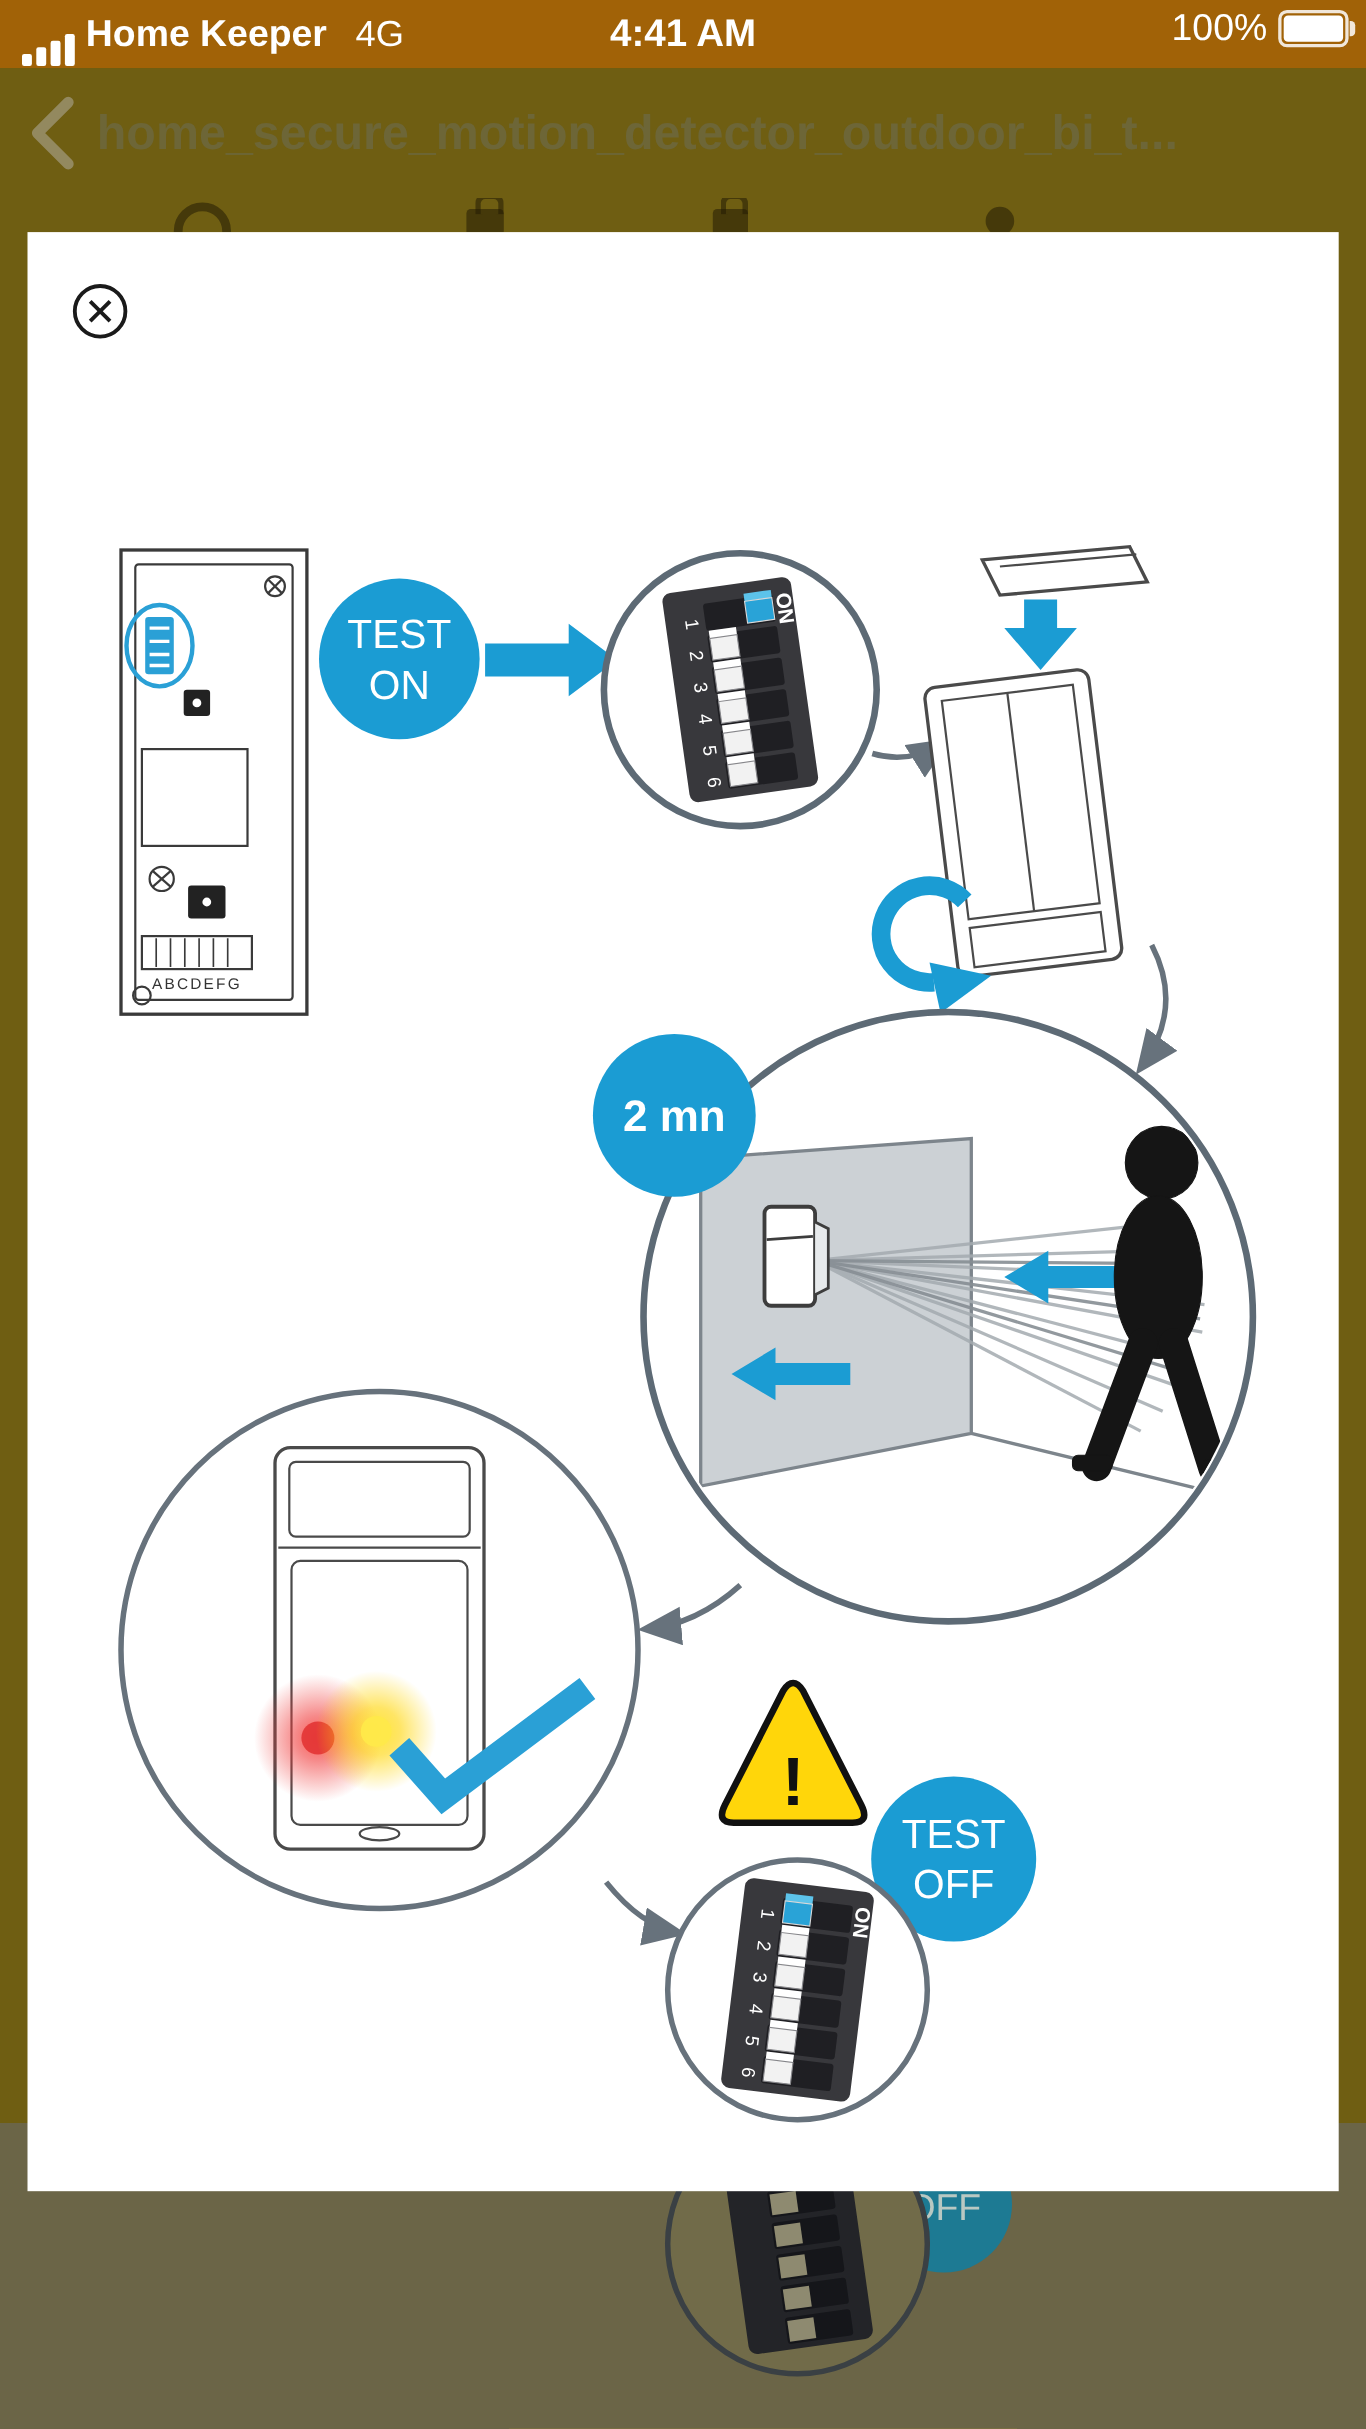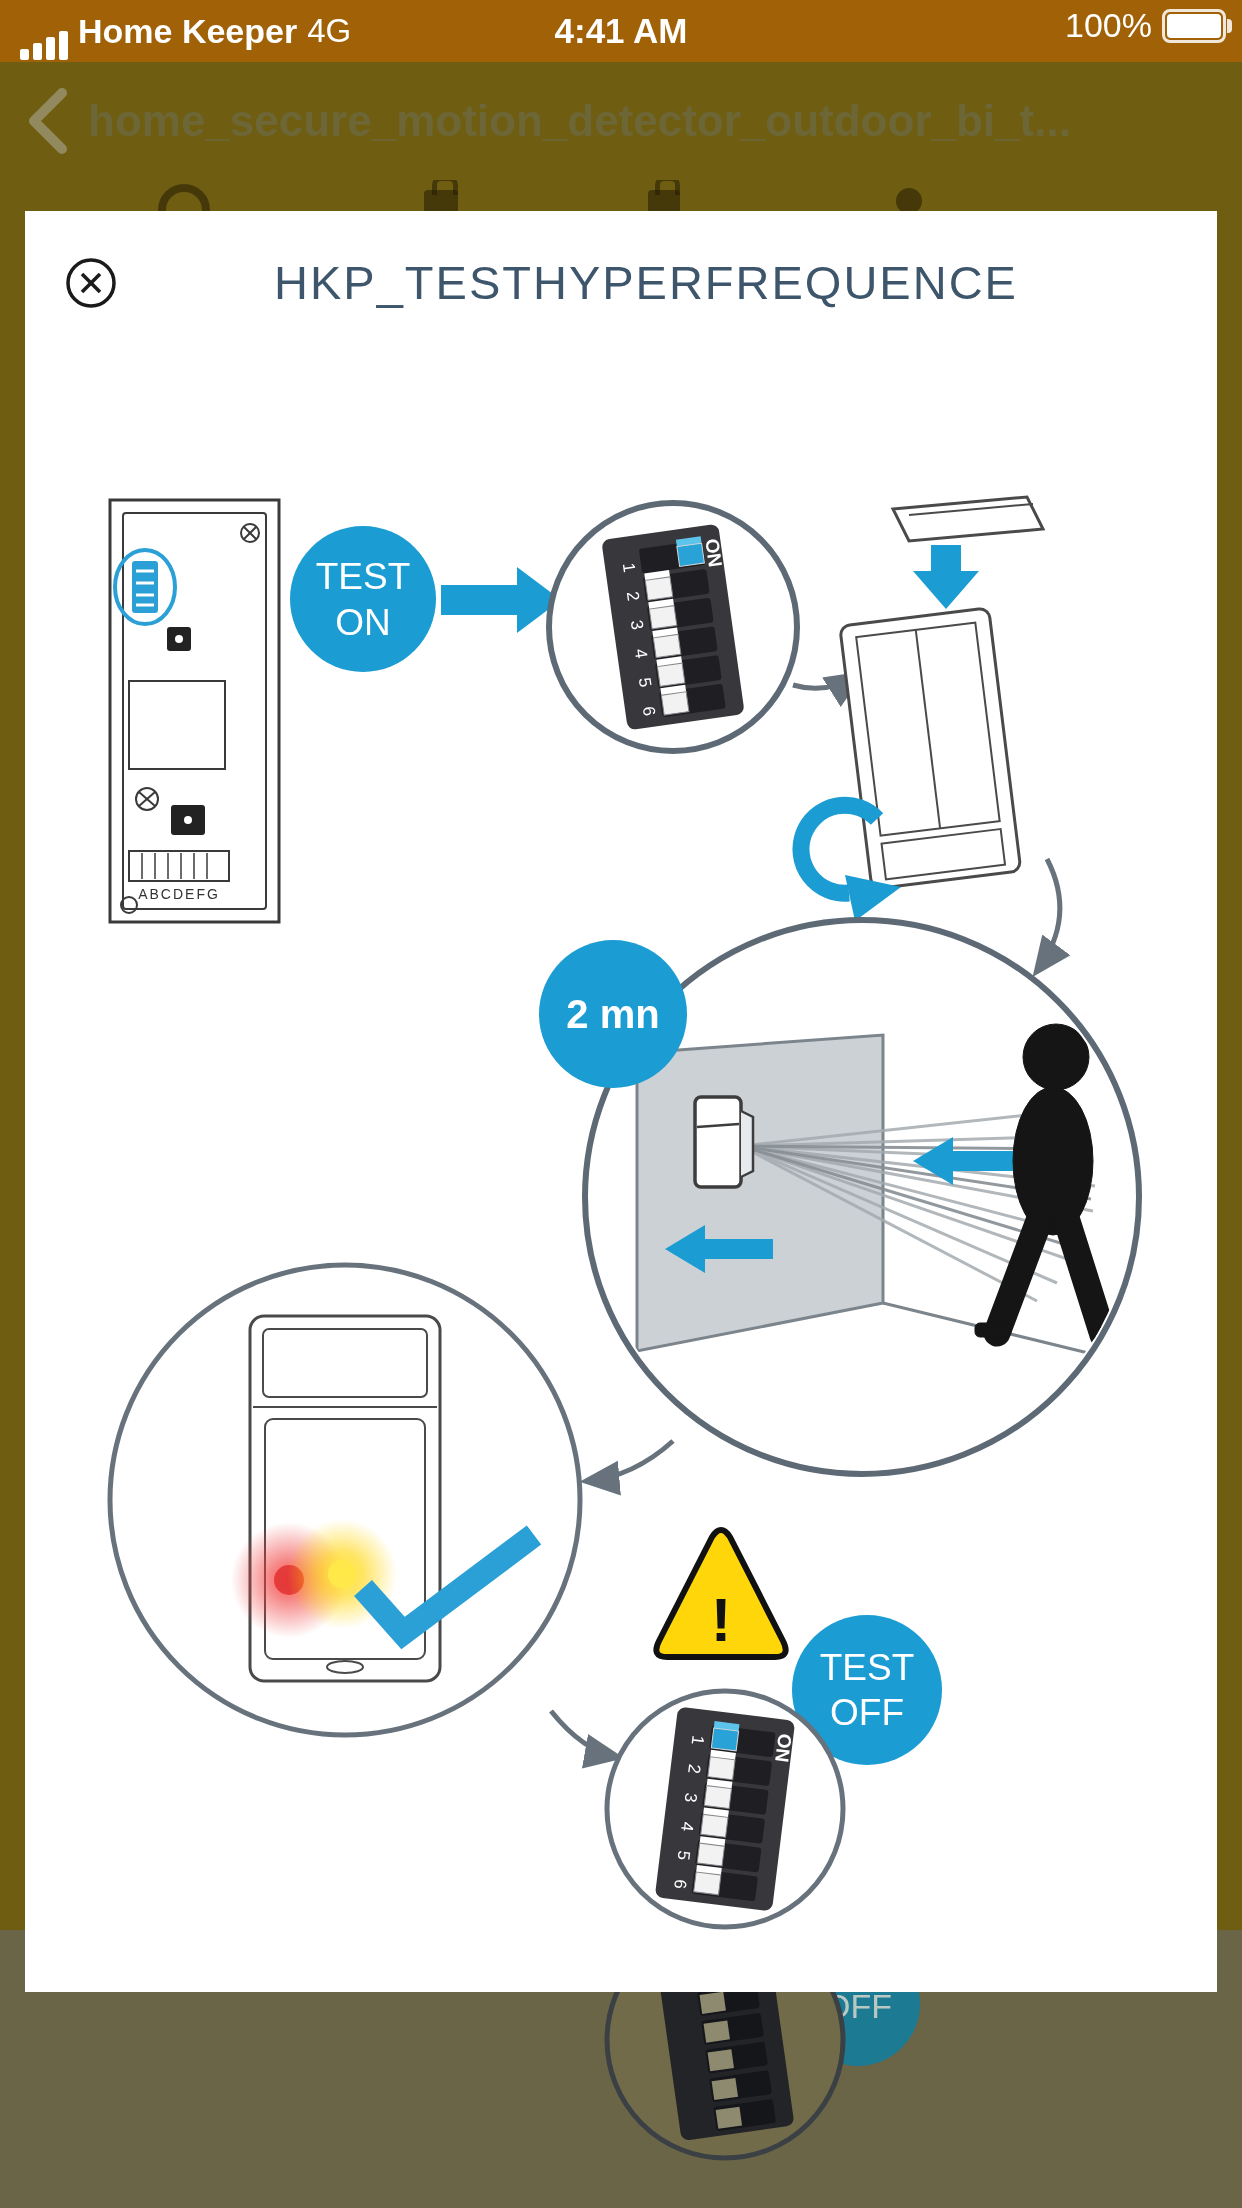--- a/index.html
+++ b/index.html
@@ -7,21 +7,21 @@
     width:1242px;height:2208px;position:relative;overflow:hidden;
     background:#6f5e12;font-family:"Liberation Sans",sans-serif;
     -webkit-font-smoothing:antialiased;
   }
   
   .status-bar{position:absolute;top:0;left:0;width:1242px;height:62px;background:#a16207;color:#fff;display:flex;align-items:center;}
   .sb-left{display:flex;align-items:flex-end;gap:10px;padding-left:20px;}
   .signal{display:flex;align-items:flex-end;gap:4px;height:30px;padding-bottom:2px;}
   .signal span{display:block;width:9px;background:#fff;border-radius:2px;}
   .sb-carrier{font-size:34px;font-weight:600;line-height:62px;}
-  .sb-net{font-size:33px;line-height:62px;margin-left:0;}
+  .sb-net{font-size:33px;line-height:62px;margin-left:16px;}
   .sb-time{position:absolute;left:0;right:0;text-align:center;font-size:35px;font-weight:700;line-height:62px;}
   .sb-right{position:absolute;right:16px;top:0;height:51px;display:flex;align-items:center;gap:10px;}
   .sb-batt-pct{font-size:34px;}
   .battery{position:relative;width:58px;height:28px;border:3px solid rgba(255,255,255,.85);border-radius:8px;}
   .battery .fill{position:absolute;top:2px;left:2px;right:2px;bottom:2px;background:#fff;border-radius:4px;}
   .battery .nub{position:absolute;right:-9px;top:7px;width:5px;height:14px;background:rgba(255,255,255,.85);border-radius:0 4px 4px 0;}
   
   .nav-bar{position:absolute;top:62px;left:0;width:1242px;height:118px;background:#6f5e12;display:flex;align-items:center;}
   .back-btn{flex:0 0 auto;margin-left:22px;width:52px;height:72px;background:none;border:none;padding:0;cursor:pointer;}
   .nav-title{margin-left:14px;font-size:44px;font-weight:700;color:#6d6637;white-space:nowrap;overflow:hidden;width:1130px;}
@@ -342,14 +342,13 @@
     </g>
   </svg>
 
   <button class="close-btn">
     <svg width="56" height="56" viewBox="0 0 56 56">
       <circle cx="28" cy="28" r="23" fill="none" stroke="#1a1a1a" stroke-width="3.5"></circle>
       <line x1="19" y1="19" x2="37" y2="37" stroke="#1a1a1a" stroke-width="3.5"></line>
       <line x1="37" y1="19" x2="19" y2="37" stroke="#1a1a1a" stroke-width="3.5"></line>
     </svg>
   </button>
-  <div class="modal-title">HKP_TESTHYPERFREQUENCE</div>
 </div>
 
 </body></html>

